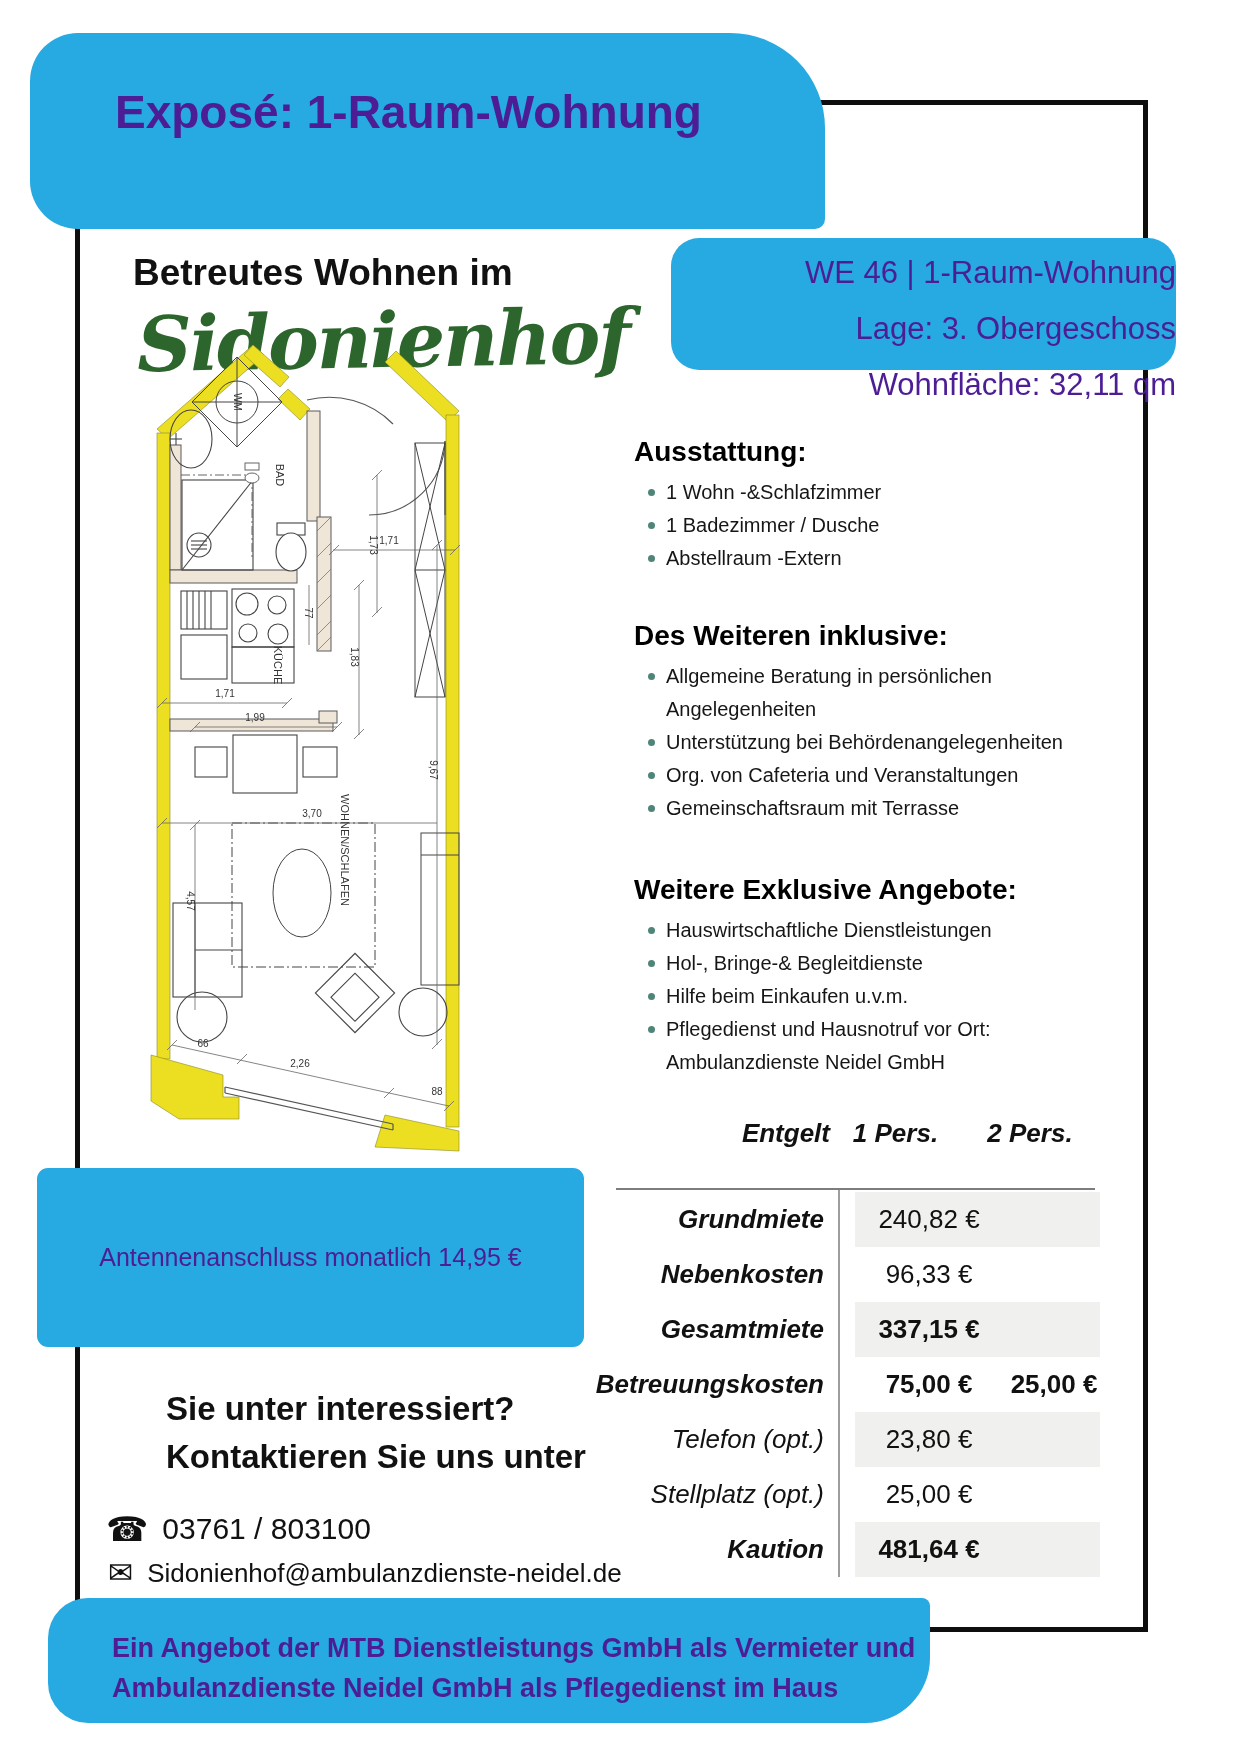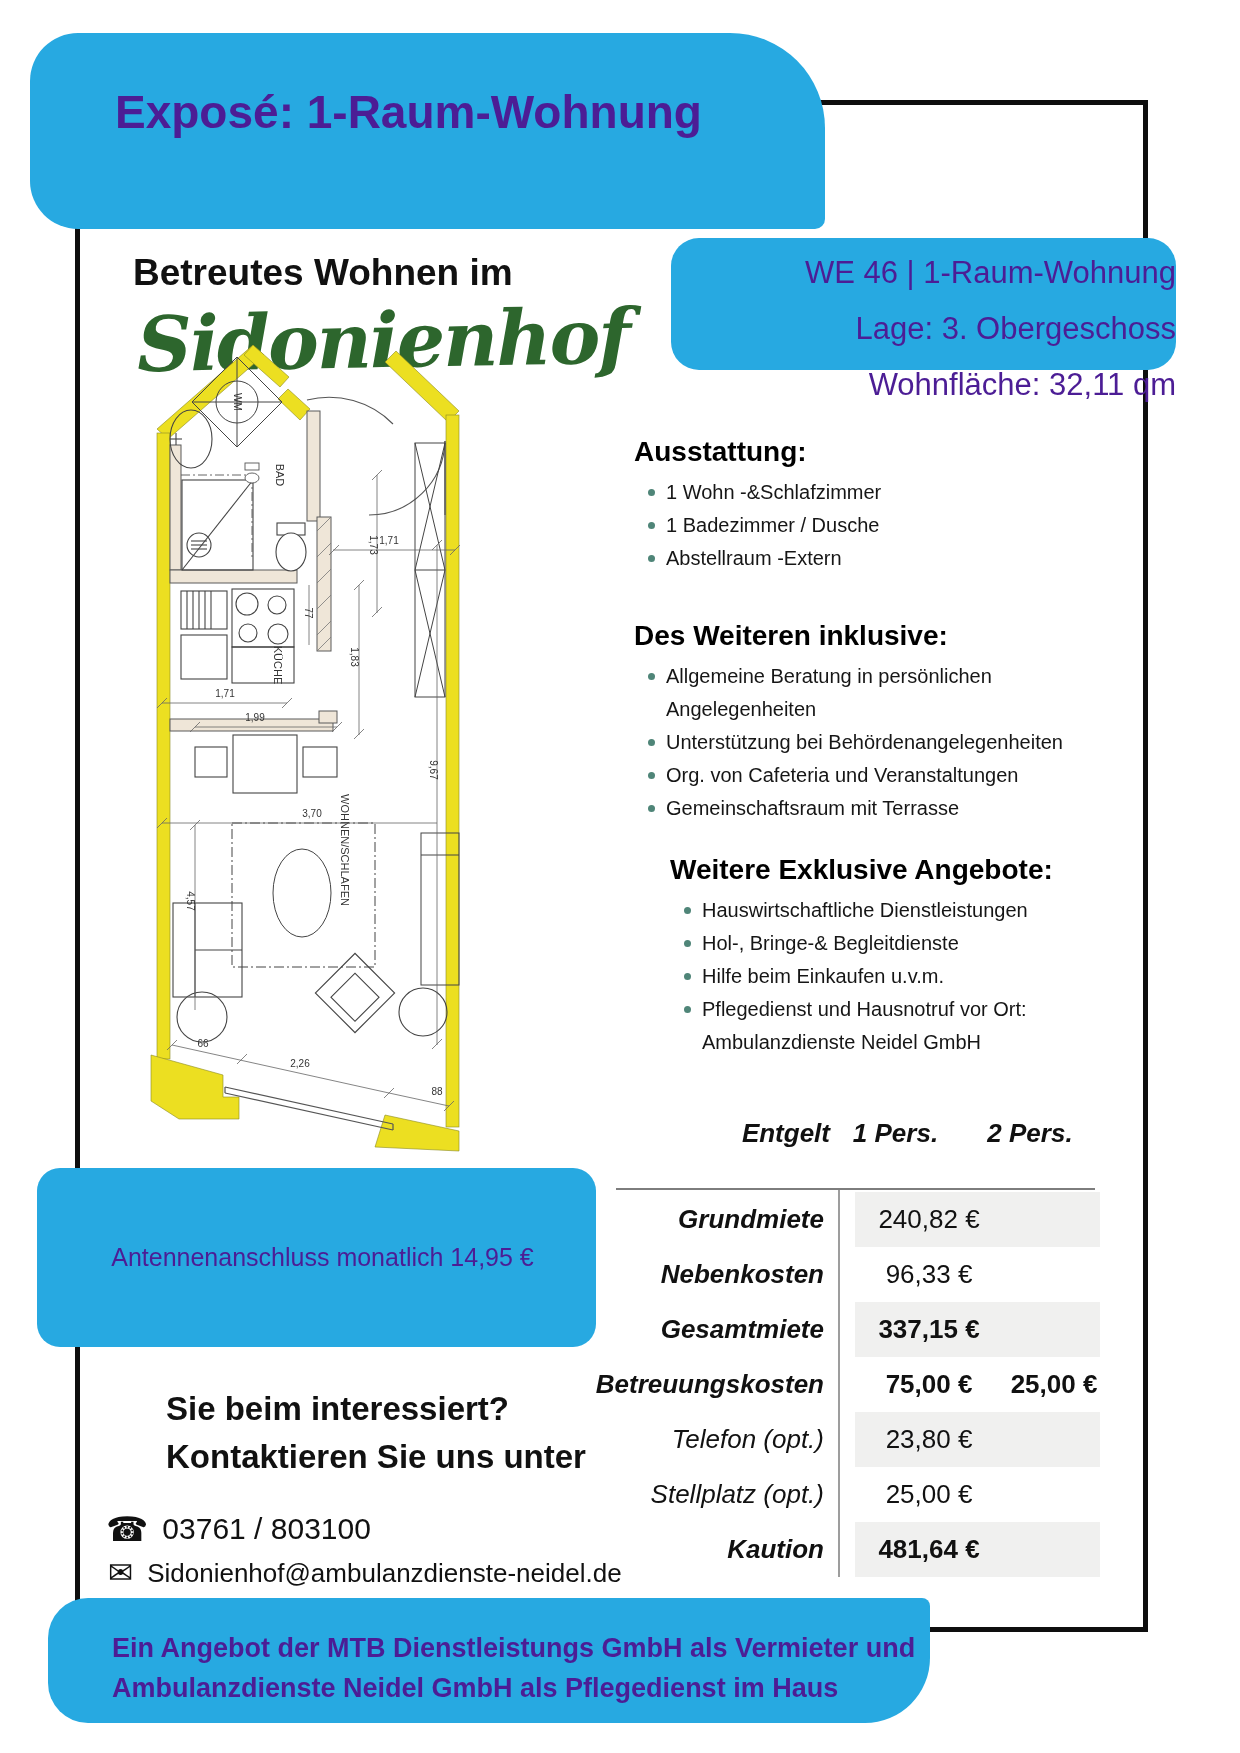--- a/index.html
+++ b/index.html
@@ -9,37 +9,37 @@
   #frame{position:absolute;left:75px;top:100px;width:1073px;height:1532px;
          border:5px solid #0e0e0e;box-sizing:border-box;z-index:1;}
   
   .blue{background:#27a9e1;color:#4c1d95;position:absolute;z-index:2;}
   #header-banner{left:30px;top:33px;width:795px;height:196px;
                  border-radius:48px 95px 10px 48px;}
   #header-banner .t{padding:52px 0 0 85px;font-size:46px;font-weight:700;letter-spacing:0px;}
   #unit-box{left:671px;top:238px;width:505px;height:132px;border-radius:28px;text-align:right;}
   #unit-box .u{font-size:31px;font-weight:400;line-height:56px;}
   #unit-box .pad{padding-top:7px;}
-  #antenna-box{left:37px;top:1168px;width:547px;height:179px;border-radius:23px;
-               display:flex;align-items:center;justify-content:center;font-size:25px;padding-left:12px;}
+  #antenna-box{left:37px;top:1168px;width:547px;height:179px;border-radius:11px;
+               display:flex;align-items:center;justify-content:center;font-size:25px;}
   #footer-banner{left:48px;top:1598px;width:882px;height:125px;border-radius:40px 8px 65px 40px;}
   #footer-banner .f{padding:30px 0 0 64px;font-size:27px;font-weight:700;line-height:40px;}
   
   #subtitle{position:absolute;left:133px;top:252px;font-size:37px;font-weight:700;z-index:2;}
   #brand{position:absolute;left:137px;top:296px;font-size:76px;z-index:2;
          font-family:"DejaVu Serif", serif;font-style:italic;font-weight:700;
          color:#2d662d;letter-spacing:-2px;transform:rotate(-1deg);}
   
   .sec{position:absolute;left:634px;width:500px;z-index:2;}
   .sec h3{margin:0;font-size:28px;font-weight:700;color:#000;}
   .sec ul{list-style:none;margin:8px 0 0 0;padding:0;width:500px;}
   .sec li{position:relative;padding-left:32px;font-size:20px;line-height:33px;color:#161616;}
   .sec li::before{content:"";position:absolute;left:14px;top:13px;width:7px;height:7px;
                   border-radius:50%;background:#4f8578;}
-  #sec1{top:436px;} #sec2{top:620px;} #sec3{top:854px;margin-left:36px;}
+  #sec1{top:436px;} #sec2{top:620px;} #sec3{top:874px;}
   
   .tbl-head{position:absolute;z-index:2;font-size:26px;font-weight:700;font-style:italic;top:1118px;}
   #th-entgelt{left:660px;width:170px;text-align:right;}
   #th-1pers{left:848px;width:95px;text-align:center;}
   #th-2pers{left:985px;width:90px;text-align:center;}
   #tbl-rule{position:absolute;left:616px;top:1188px;width:479px;height:2px;background:#7d7d7d;z-index:2;}
   #tbl-divider{position:absolute;left:838px;top:1190px;width:2px;height:387px;background:#9d9d9d;z-index:3;}
   #tbl-rows{position:absolute;left:560px;top:1192px;width:540px;z-index:2;}
   .prow{display:flex;height:55px;align-items:center;}
   .plabel{width:268px;text-align:right;padding-right:16px;font-size:26px;font-style:italic;font-weight:700;}
@@ -328,21 +328,21 @@
           <div class="v1">481,64 €</div>
       <div class="v2"></div>
         </div>
     </div>
   </div>
 
   <div id="antenna-box" class="blue">
     <span>Antennenanschluss monatlich 14,95 €</span>
   </div>
 
-  <div class="interest" id="int1">Sie beim interessiert?</div>
+  <div class="interest" id="int1">Sie unter interessiert?</div>
   <div class="interest" id="int2">Kontaktieren Sie uns unter</div>
   <div class="crow" id="phone-row">
     <span class="cicon">☎</span>
     <span class="ctext">03761 / 803100</span>
   </div>
   <div class="crow" id="email-row">
     <span class="cicon">✉</span>
     <span class="ctext">Sidonienhof@ambulanzdienste-neidel.de</span>
   </div>
 

